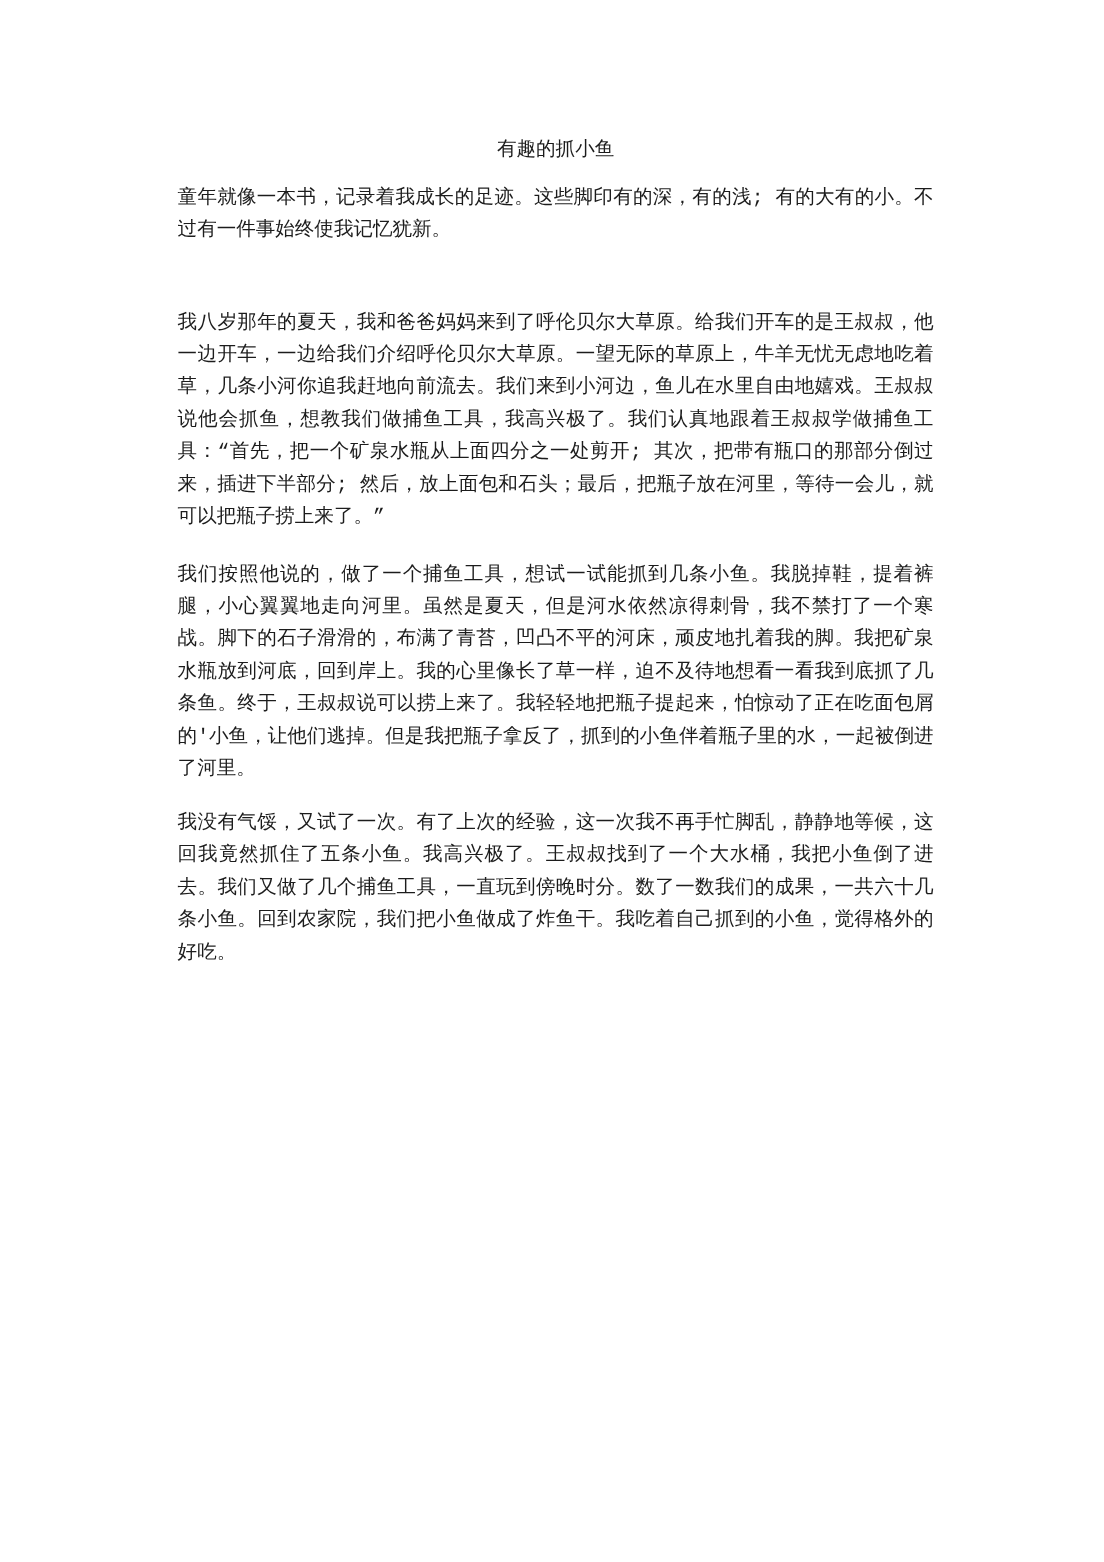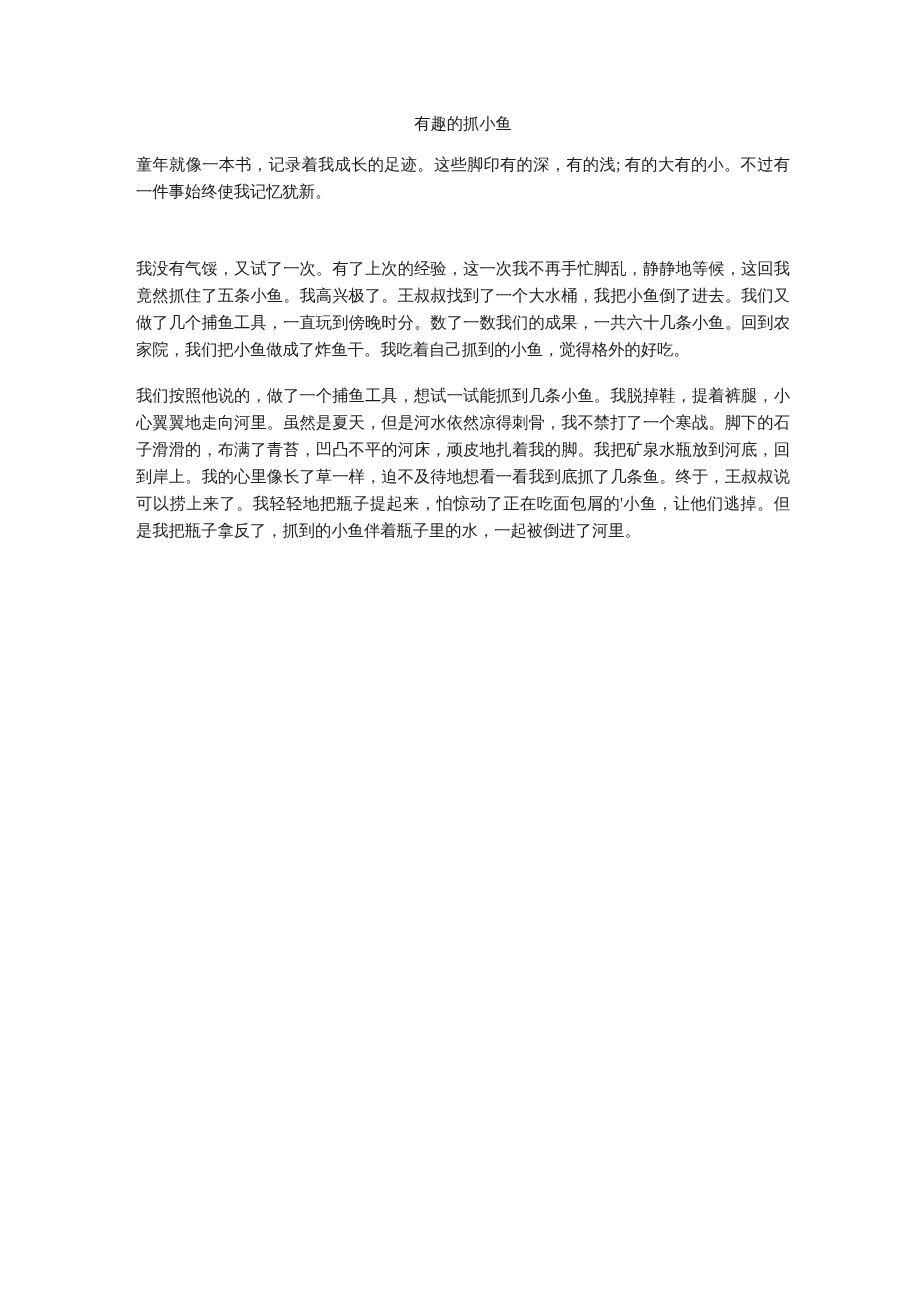--- a/index.html
+++ b/index.html
@@ -23,24 +23,25 @@
     line-height: 27px;
   }
   .doc-title {
     font-size: 16.3px;
     font-weight: normal;
     text-align: center;
     line-height: 27px;
     margin: 0 0 14px 0;
   }
   .para {
-    margin: 0;
+    margin: 12px;
     text-align: justify;
     text-justify: inter-ideograph;
     word-break: break-all;
+    font-family: Liberation Mono, monospace;
   }
   .para.p1 { margin-bottom: 50px; }
   .para.p2 { margin-bottom: 21px; }
   .para.p3 { margin-bottom: 18px; }
   .para.p4 { margin-bottom: 19px; }
   .para.p5 { margin-bottom: 47px; }
   .doc-footer {
     text-align: center;
     line-height: 27px;
     margin: 0;
@@ -48,20 +49,21 @@
 </style>
 </head>
 <body>
 
 <div class="page">
   <div class="content">
     <h1 class="doc-title">有趣的抓小鱼</h1>
 
     <p class="para p1">童年就像一本书，记录着我成长的足迹。这些脚印有的深，有的浅; 有的大有的小。不过有一件事始终使我记忆犹新。</p>
 
+    <p class="para p2">我八岁那年的夏天，我和爸爸妈妈来到了呼伦贝尔大草原。给我们开车的是王叔叔，他一边开车，一边给我们介绍呼伦贝尔大草原。一望无际的草原上，牛羊无忧无虑地吃着草，几条小河你追我赶地向前流去。我们来到小河边，鱼儿在水里自由地嬉戏。王叔叔说他会抓鱼，想教我们做捕鱼工具，我高兴极了。我们认真地跟着王叔叔学做捕鱼工具：“首先，把一个矿泉水瓶从上面四分之一处剪开; 其次，把带有瓶口的那部分倒过来，插进下半部分; 然后，放上面包和石头；最后，把瓶子放在河里，等待一会儿，就可以把瓶子捞上来了。”</p>
+
+    <p class="para p3">我们按照他说的，做了一个捕鱼工具，想试一试能抓到几条小鱼。我脱掉鞋，提着裤腿，小心翼翼地走向河里。虽然是夏天，但是河水依然凉得刺骨，我不禁打了一个寒战。脚下的石子滑滑的，布满了青苔，凹凸不平的河床，顽皮地扎着我的脚。我把矿泉水瓶放到河底，回到岸上。我的心里像长了草一样，迫不及待地想看一看我到底抓了几条鱼。终于，王叔叔说可以捞上来了。我轻轻地把瓶子提起来，怕惊动了正在吃面包屑的'小鱼，让他们逃掉。但是我把瓶子拿反了，抓到的小鱼伴着瓶子里的水，一起被倒进了河里。</p>
 
     <p class="para p4">我没有气馁，又试了一次。有了上次的经验，这一次我不再手忙脚乱，静静地等候，这回我竟然抓住了五条小鱼。我高兴极了。王叔叔找到了一个大水桶，我把小鱼倒了进去。我们又做了几个捕鱼工具，一直玩到傍晚时分。数了一数我们的成果，一共六十几条小鱼。回到农家院，我们把小鱼做成了炸鱼干。我吃着自己抓到的小鱼，觉得格外的好吃。</p>
-
-    <p class="para p3">我们按照他说的，做了一个捕鱼工具，想试一试能抓到几条小鱼。我脱掉鞋，提着裤腿，小心翼翼地走向河里。虽然是夏天，但是河水依然凉得刺骨，我不禁打了一个寒战。脚下的石子滑滑的，布满了青苔，凹凸不平的河床，顽皮地扎着我的脚。我把矿泉水瓶放到河底，回到岸上。我的心里像长了草一样，迫不及待地想看一看我到底抓了几条鱼。终于，王叔叔说可以捞上来了。我轻轻地把瓶子提起来，怕惊动了正在吃面包屑的'小鱼，让他们逃掉。但是我把瓶子拿反了，抓到的小鱼伴着瓶子里的水，一起被倒进了河里。</p>
 
 
   </div>
 </div>
 
 </body></html>

